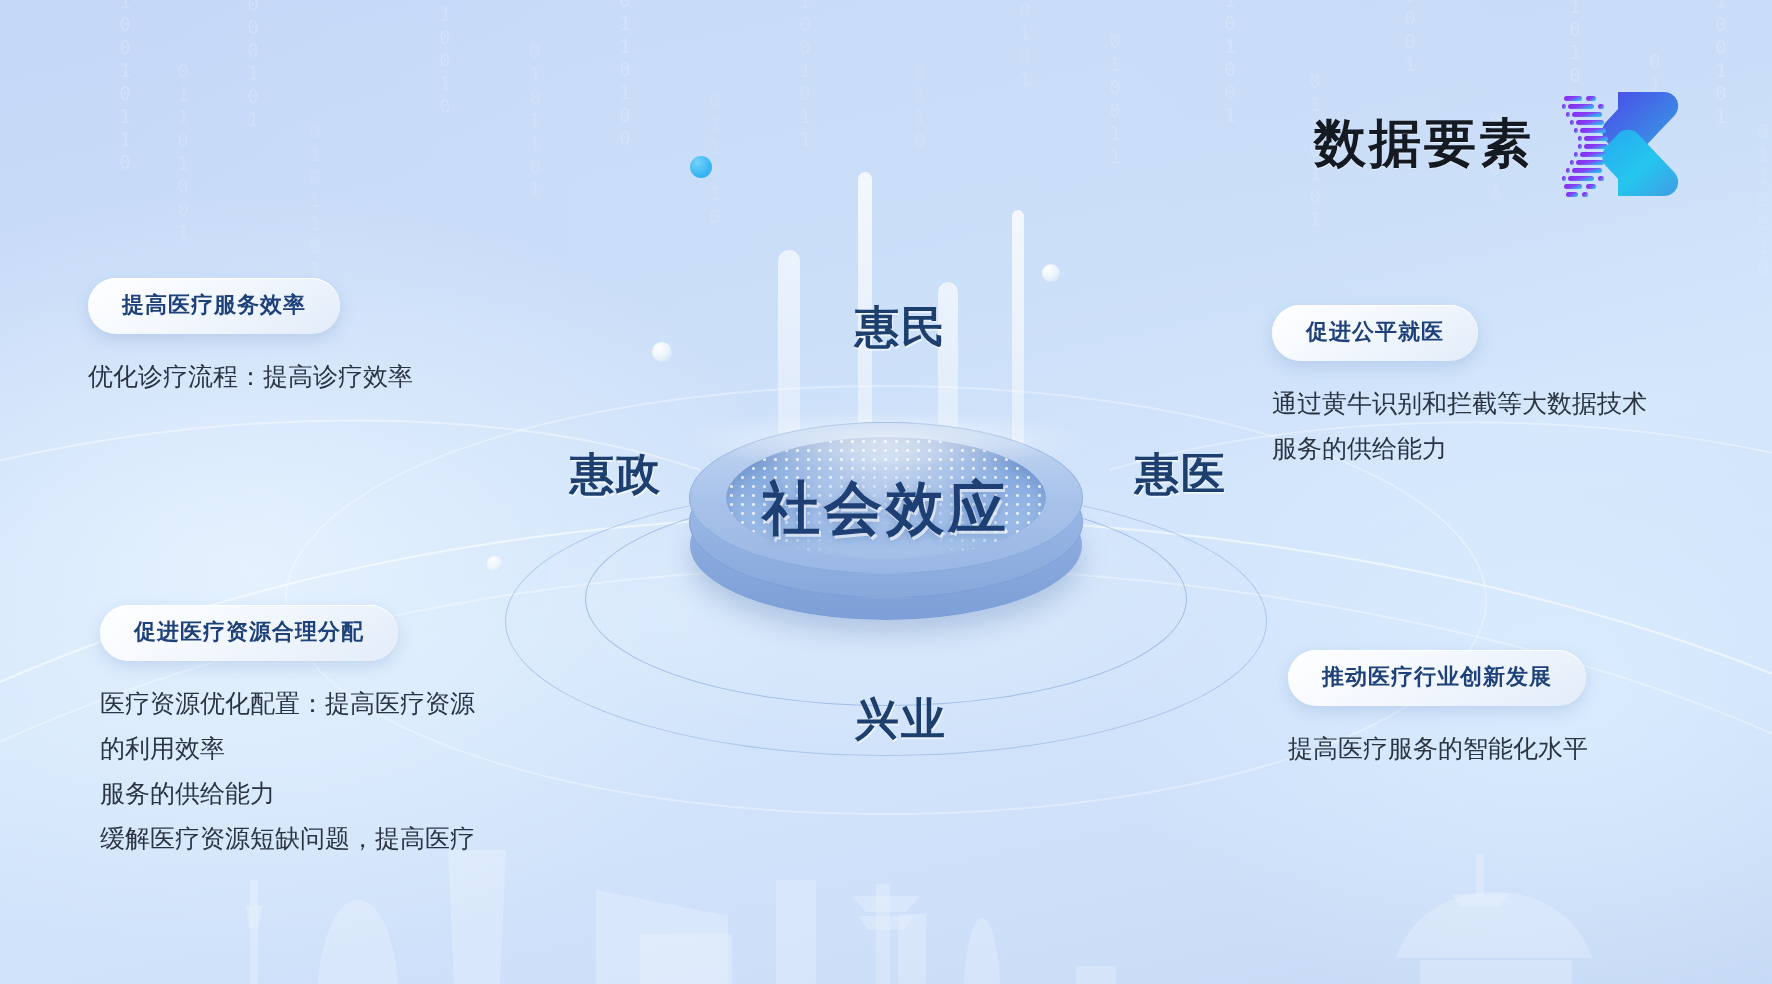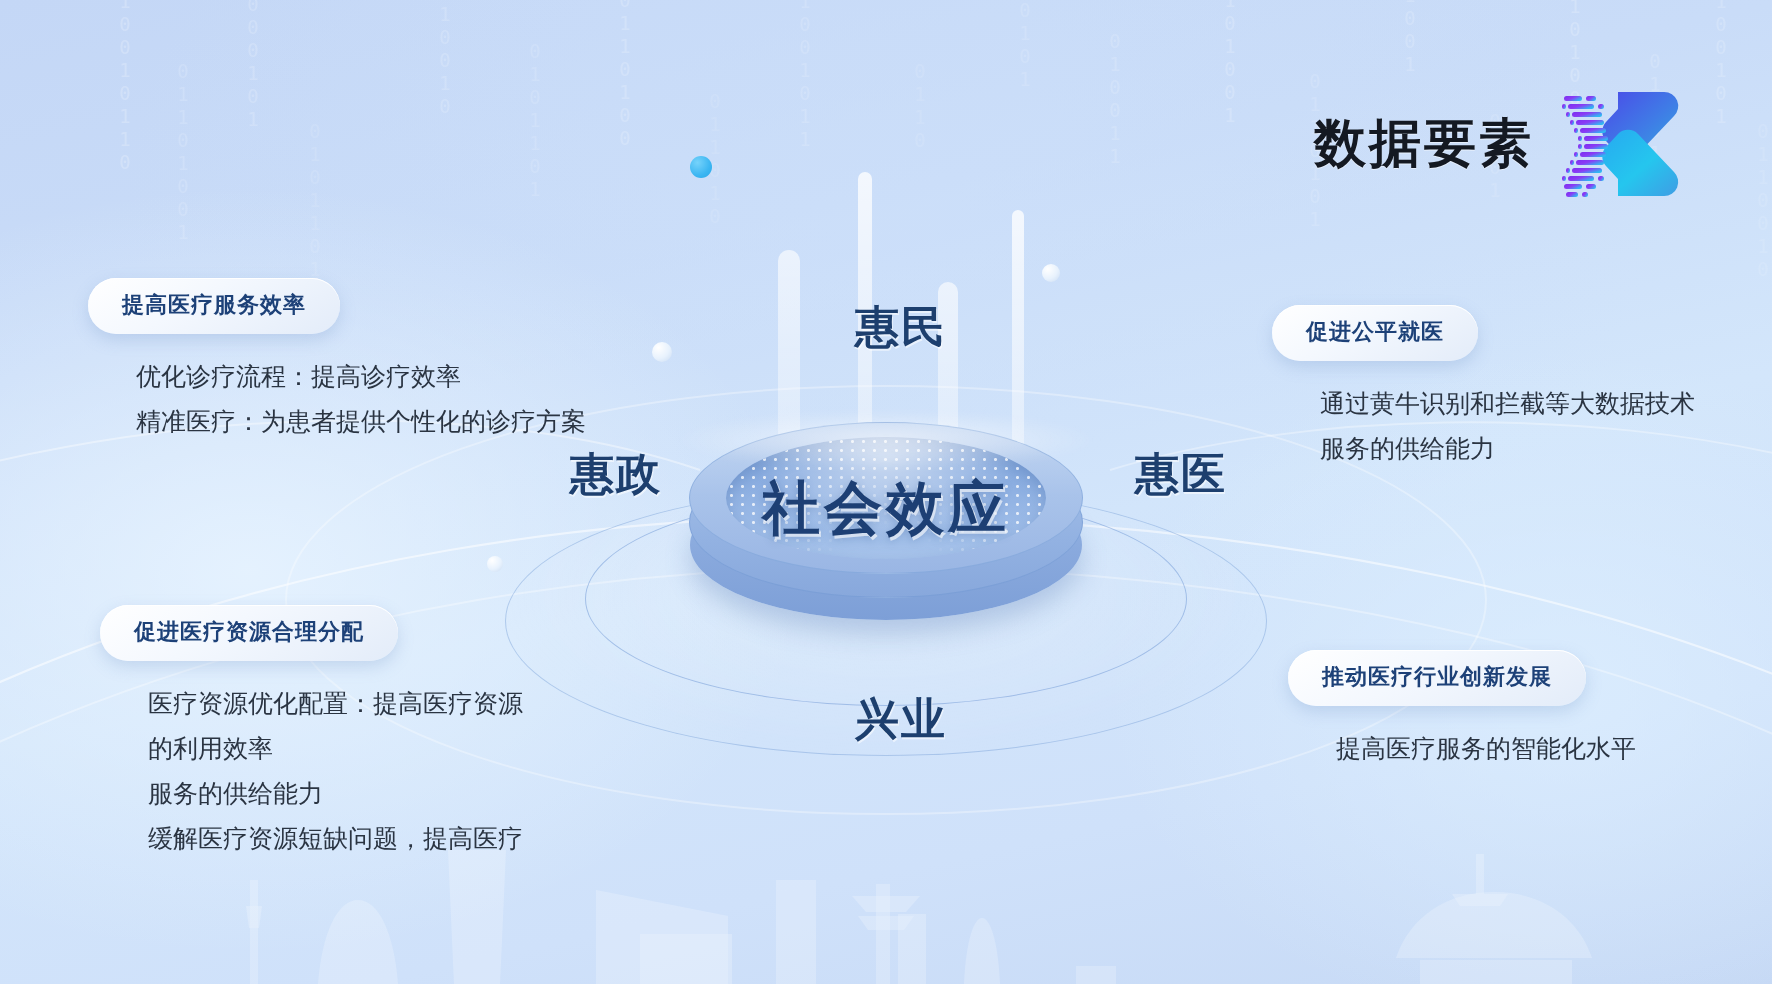--- a/index.html
+++ b/index.html
@@ -128,21 +128,21 @@
     display:inline-block;
     padding:12px 34px 14px;
     border-radius:40px;
     background:linear-gradient(150deg,#ffffff 0%,#f4f8fe 42%,#e3ecf9 100%);
     box-shadow:0 6px 16px rgba(120,150,200,.28), inset 0 1px 0 #fff;
     font-size:22px;font-weight:bold;color:#1d4178;letter-spacing:1px;
     white-space:nowrap;
   }
   .body-text{margin-top:20px;}
   .body-text div{
-    font-size:25px;line-height:45px;color:#2a3442;white-space:nowrap;margin-left:48px;
+    font-size:25px;line-height:45px;color:#2a3442;white-space:nowrap;
   }
   .info.right .pill{color:#1d4178;margin-top:40px;}
 
   #info-tl{left:88px;top:278px;}
   #info-bl{left:100px;top:605px;}
   #info-tr{left:1272px;top:265px;}
   #info-br{left:1288px;top:610px;}
 
   
   .brand{position:absolute;right:70px;top:68px;display:flex;align-items:center;gap:10px;}
@@ -242,21 +242,20 @@
 
   <div class="orbit-label" id="lbl-top">惠民</div>
   <div class="orbit-label" id="lbl-left">惠政</div>
   <div class="orbit-label" id="lbl-right">惠医</div>
   <div class="orbit-label" id="lbl-bottom">兴业</div>
 
   <div class="info left" id="info-tl">
     <div class="pill">提高医疗服务效率</div>
     <div class="body-text">
       <div>优化诊疗流程：提高诊疗效率</div>
-      <div>精准医疗：为患者提供个性化的诊疗方案</div>
     </div>
   </div>
 
   <div class="info left" id="info-bl">
     <div class="pill">促进医疗资源合理分配</div>
     <div class="body-text">
       <div>医疗资源优化配置：提高医疗资源</div>
       <div>的利用效率</div>
       <div>服务的供给能力</div>
       <div>缓解医疗资源短缺问题，提高医疗</div>

